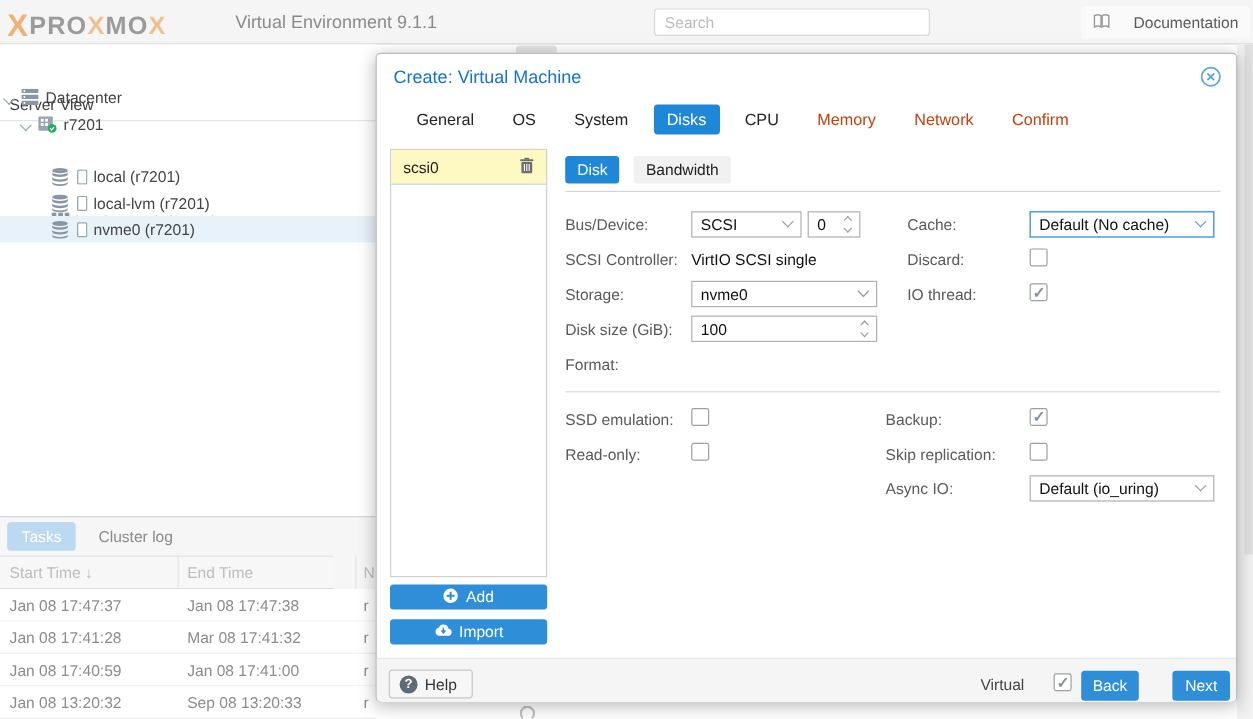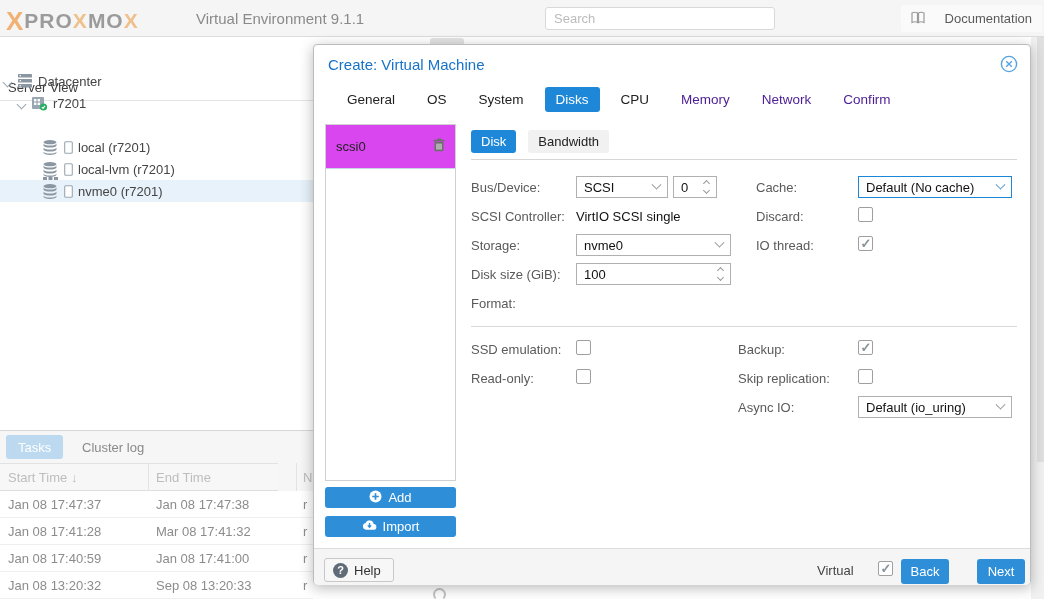--- a/index.html
+++ b/index.html
@@ -51,25 +51,25 @@
 
   
   #dialog { left:313px; top:44px; width:718px; height:541px; background:#fff;
     border:1px solid #bcbcbc; border-radius:4px;
     box-shadow:0 3px 14px rgba(0,0,0,.28); }
   .dlg-title { left:14px; top:11px; font-size:15px; color:#1673c8; }
   .close-ic { right:12px; top:10px; width:18px; height:18px; cursor:pointer; }
   .dlg-tabs { left:22px; top:42px; display:flex; gap:10px; align-items:center; }
   .dtab { font-size:13.5px; color:#222; padding:5px 11px; border-radius:3px; }
   .dtab.active { background:#1f87d7; color:#fff; }
-  .dtab.disabled { color:#4c1d95; }
+  .dtab.disabled { color:#c2410c; }
 
   .disk-list { left:11px; top:79px; width:131px; height:357px; border:1px solid #d0d0d0;
     background:#fff; }
-  .disk-item { height:44px; background:#d946ef; border-bottom:1px solid #c3d9ea;
+  .disk-item { height:29px; background:#fef9c3; border-bottom:1px solid #c3d9ea;
     display:flex; align-items:center; padding:0 10px; font-size:13px; color:#222; }
   .disk-item .grow { flex:1; }
   .blue-btn { background:#2e8fd8; color:#fff; border:none; border-radius:3px;
     font-size:13px; display:flex; align-items:center; justify-content:center; gap:6px;
     font-family:"Liberation Sans", sans-serif; }
   .add-btn  { left:11px; top:442px; width:131px; height:21px; }
   .imp-btn  { left:11px; top:471px; width:131px; height:21px; }
 
   .sub-tabs { left:157px; top:85px; display:flex; gap:12px; }
   .stab { font-size:13px; padding:4px 10px; border-radius:3px; color:#222;

